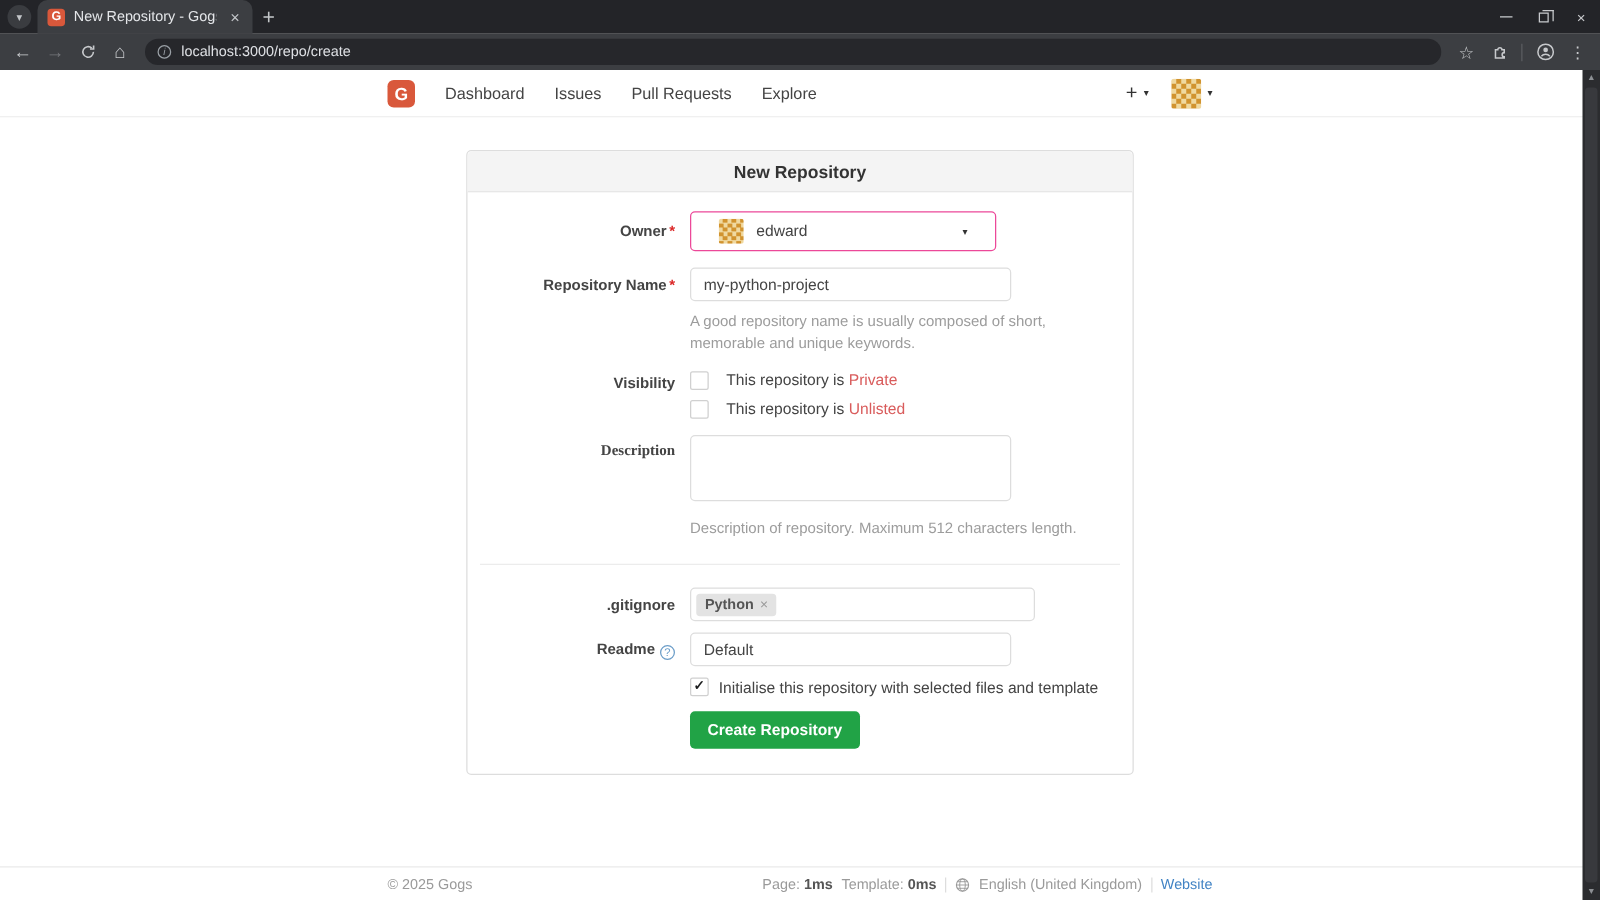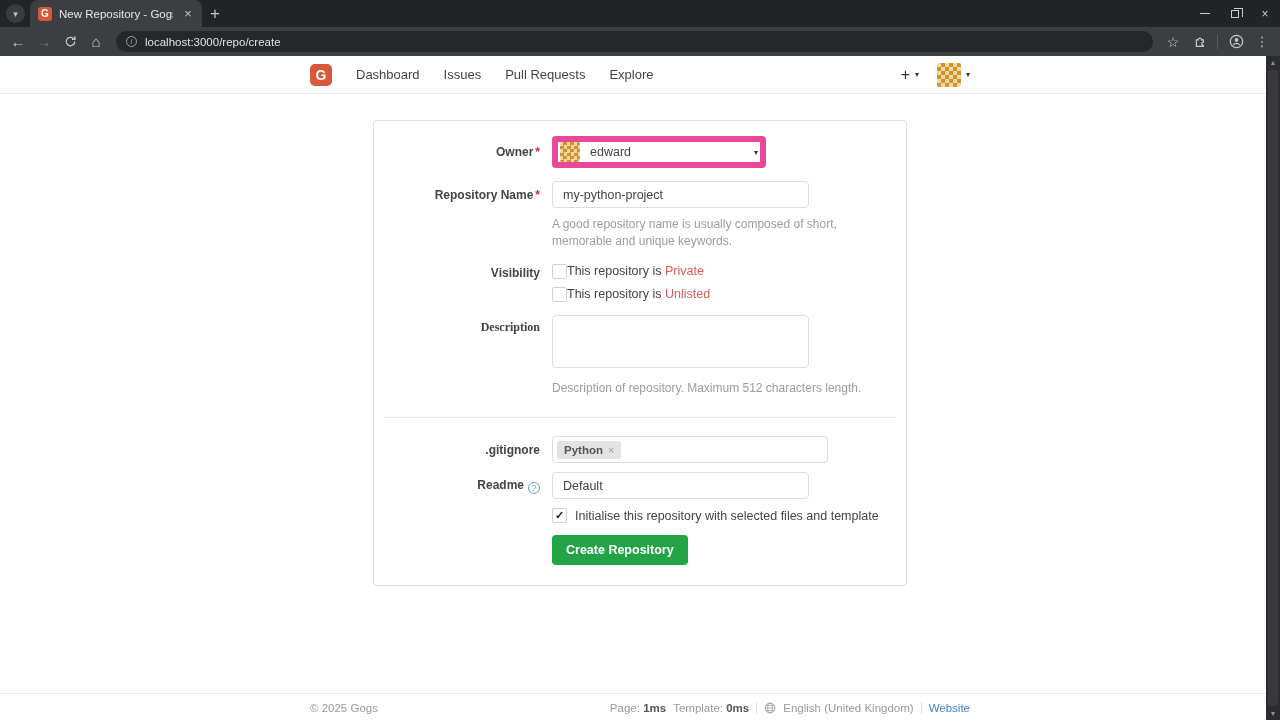--- a/index.html
+++ b/index.html
@@ -61,25 +61,25 @@
     text-align:center; padding:8px 0; font-size:14px; font-weight:bold; color:#333; }
   .panel-body { padding:15px 10px 20px; }
   .row { display:flex; align-items:center; margin-bottom:13px; }
   .row.top { align-items:flex-start; }
   .lbl { width:168px; text-align:right; padding-right:12px; font-size:12px; font-weight:bold; color:#444;
     flex-shrink:0; }
   .req { color:#db2828; margin-left:2px; }
   .field { flex:1; }
   .tinput { border:1px solid #ddd; border-radius:4px; padding:5px 10px; font-size:12.5px; color:#444;
     font-family:"Liberation Sans", sans-serif; width:257px; height:27px; outline:none; }
-  .owner-select { width:214px; height:32px; border:6px solid #ec4899; border-radius:4px;
-    display:flex; align-items:center; gap:10px; padding:0 2px; }
+  .owner-select { width:245px; height:32px; border:1px solid #ec4899; border-radius:4px;
+    display:flex; align-items:center; gap:10px; padding:0 22px; }
   .owner-name { font-size:12.5px; color:#444; flex:1; }
   .help { color:#9c9c9c; font-size:12px; margin-top:8px; max-width:322px; line-height:1.45; }
-  .vis-opt { display:flex; align-items:center; gap:0; margin-bottom:8px; }
+  .vis-opt { display:flex; align-items:center; gap:14px; margin-bottom:8px; }
   .cbox { width:15px; height:15px; border:1px solid #d0d0d0; border-radius:2px; background:#fff;
     display:flex; align-items:center; justify-content:center; flex-shrink:0; }
   .cbox .mark { font-size:11px; font-weight:bold; color:#1b1c1d; line-height:1; }
   .cb-label { font-size:12.5px; color:#444; }
   .red { color:#d95c5c; }
   textarea.tarea { border:1px solid #ddd; border-radius:4px; width:257px; height:53px; resize:none;
     padding:6px 10px; font-size:12.5px; font-family:"Liberation Sans", sans-serif; outline:none; }
   .divider { border-top:1px solid #ececec; margin:20px 0 18px; }
   .tag-input { width:276px; height:27px; border:1px solid #ddd; border-radius:4px;
     display:flex; align-items:center; padding:0 4px; }
@@ -181,20 +181,21 @@
         <div class="plus-drop">
           <span class="avatar nav"></span>
           <span class="caret">▾</span>
         </div>
       </div>
     </div>
   </div>
 
   <div class="main">
     <div class="panel">
+      <div class="panel-header">New Repository</div>
       <div class="panel-body">
 
         <div class="row">
           <div class="lbl"><span>Owner</span><span class="req">*</span></div>
           <div class="field">
             <div class="owner-select">
               <span class="avatar sm"></span>
               <span class="owner-name">edward</span>
               <span class="caret">▾</span>
             </div>

